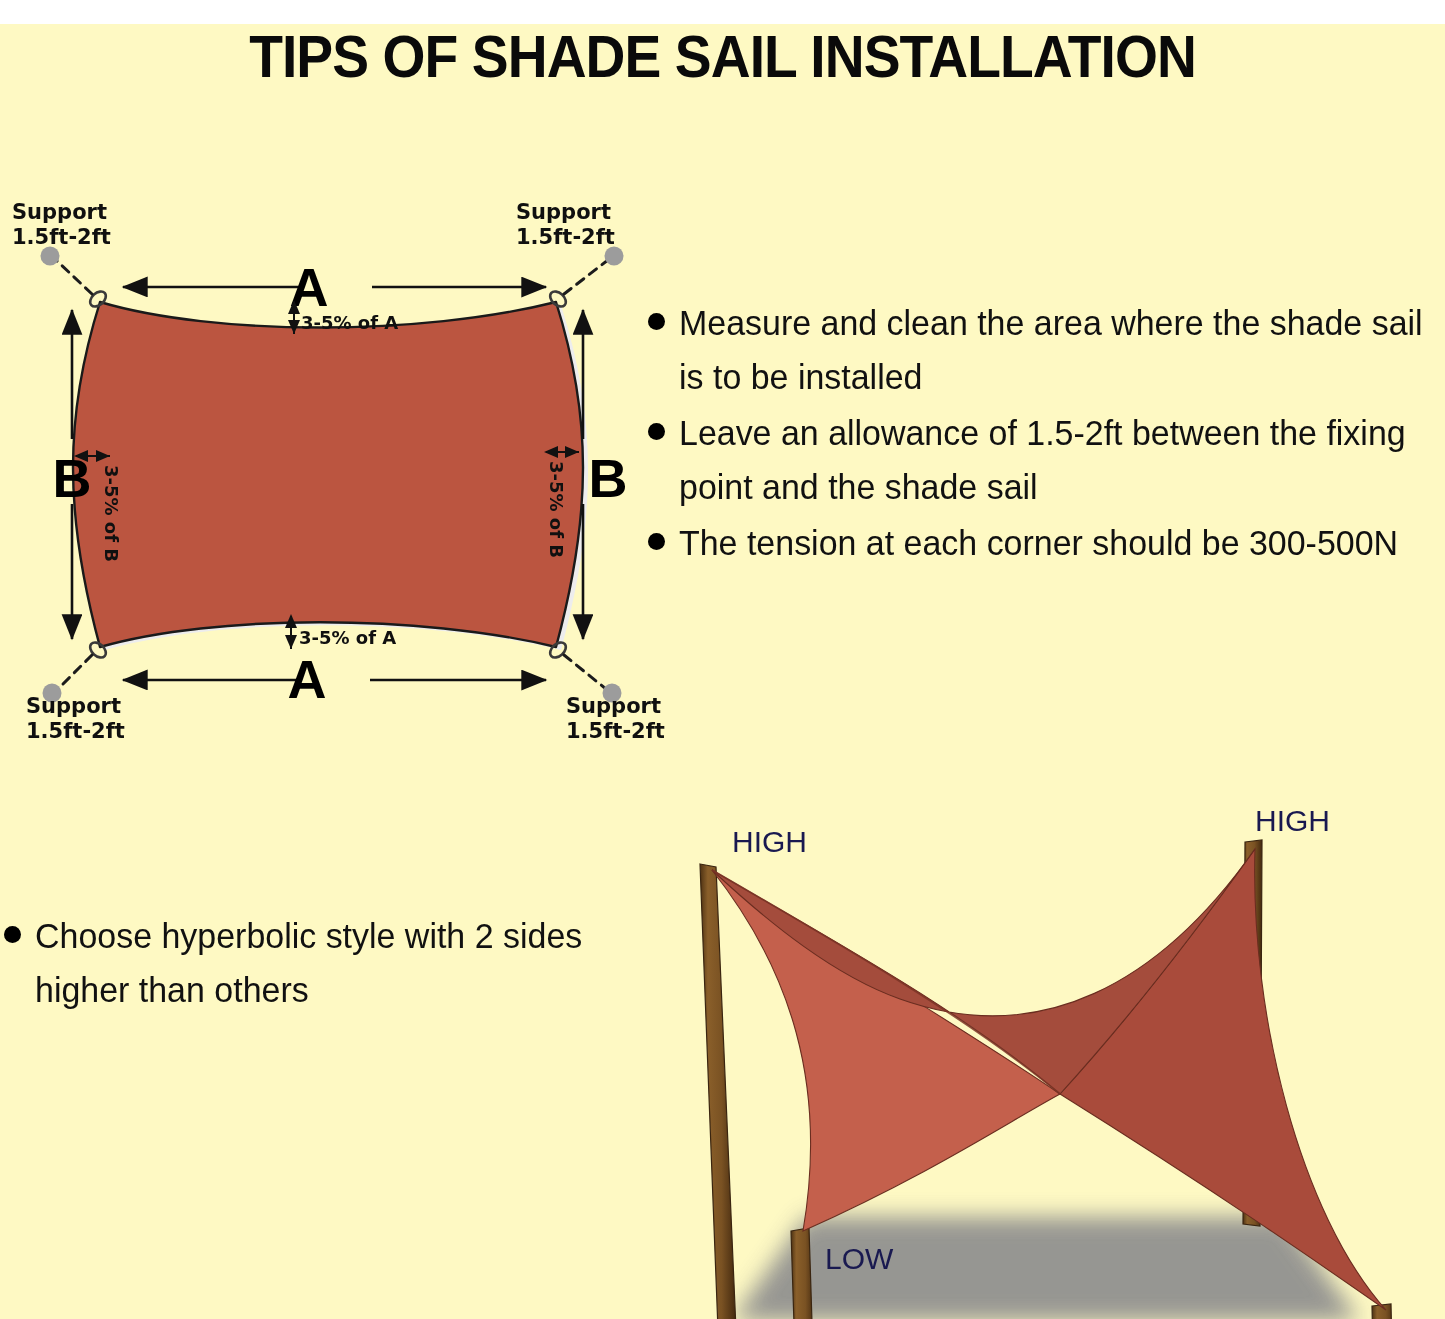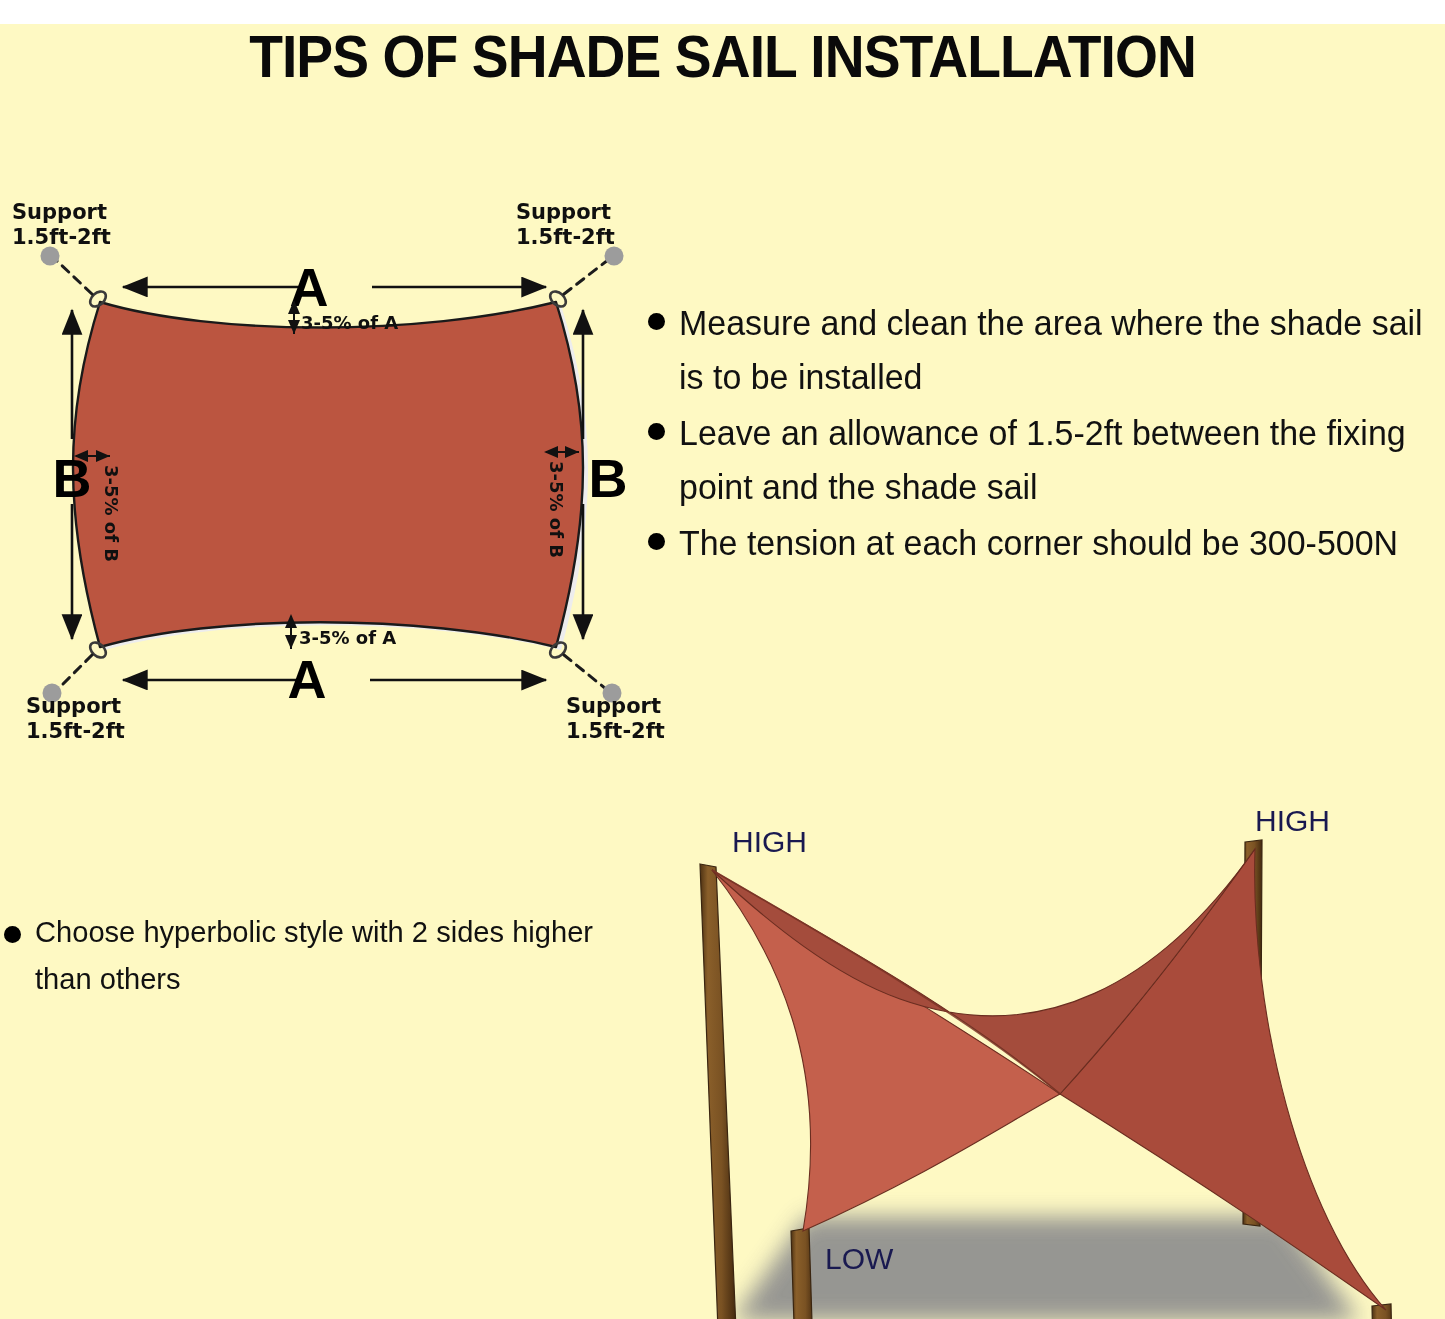--- a/index.html
+++ b/index.html
@@ -51,21 +51,21 @@
     left: 648px;
     top: 272px;
     width: 800px;
     font-size: 35px;
     line-height: 1.54;
   }
   #bullets-left {
     left: 4px;
     top: 885px;
     width: 620px;
-    font-size: 30px;
+    font-size: 35px;
     line-height: 1.55;
   }
   .bullet-row {
     display: flex;
     align-items: flex-start;
     margin-bottom: 2px;
   }
   .bullet-dot {
     flex: 0 0 auto;
     width: 17px;

